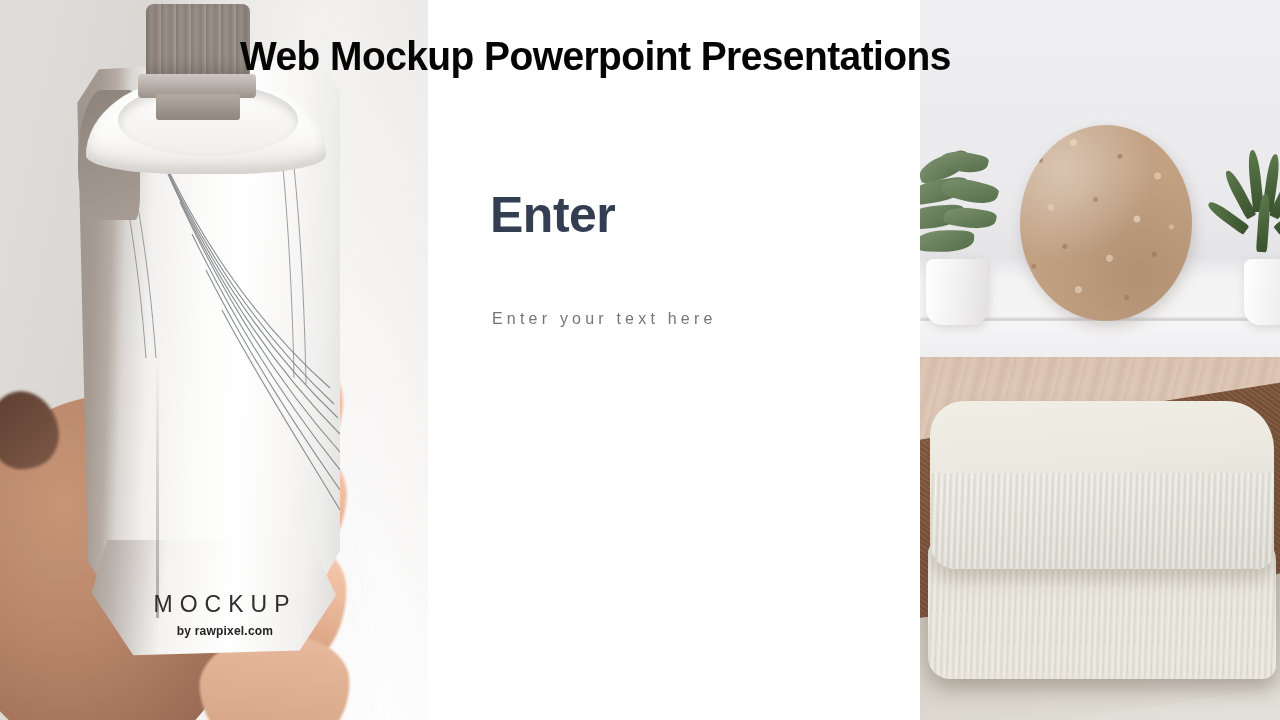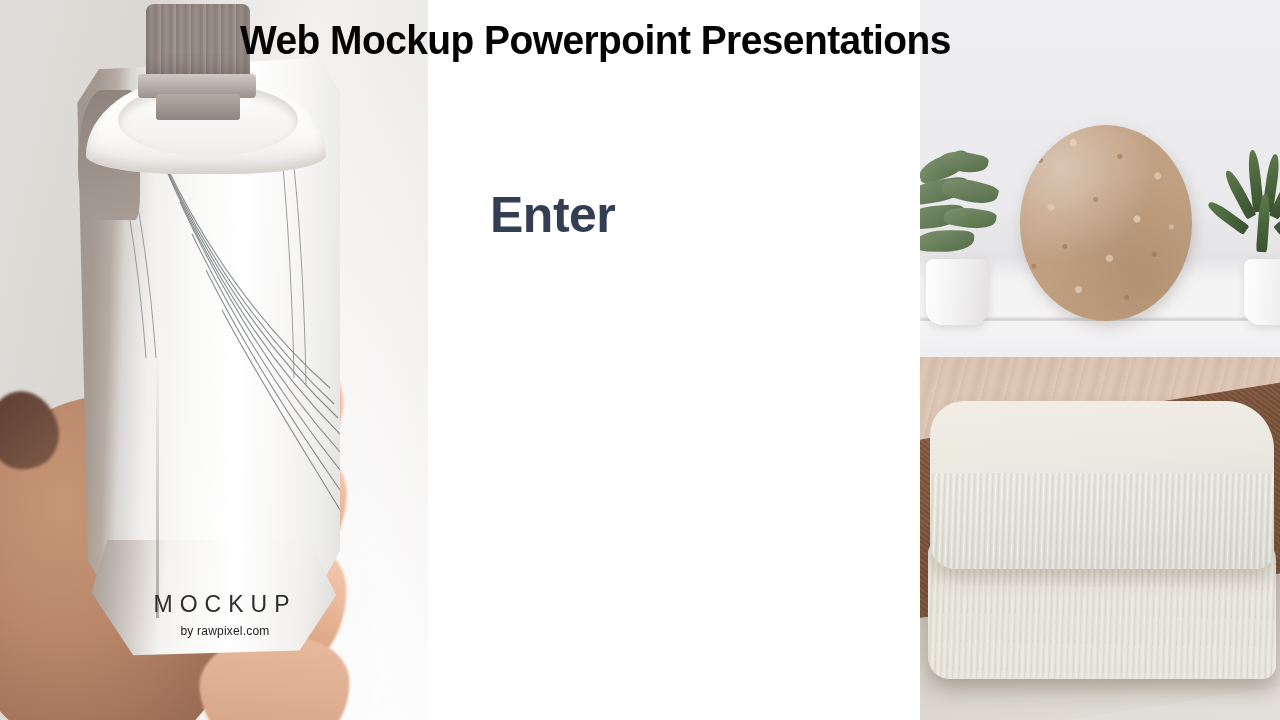--- a/index.html
+++ b/index.html
@@ -184,21 +184,21 @@
     color: #2e2e2e;
     font-family: "Liberation Sans", sans-serif;
     font-weight: 400;
   }
   .carton-mockup-sub {
     position: absolute;
     left: 78px; top: 566px;
     width: 150px;
     text-align: center;
     font-size: 12px;
-    font-weight: normal;
+    font-weight: bold;
     color: #222222;
     letter-spacing: 0.2px;
     font-family: "Liberation Sans", sans-serif;
   }
 
   
   .panel-center {
     position: absolute;
     left: 428px; top: 0;
     width: 492px; height: 720px;
@@ -364,21 +364,21 @@
   .cushion-top-ribs {
     position: absolute;
     left: 0; top: 72px;
     width: 344px; height: 96px;
     background: repeating-linear-gradient(92deg,
       rgba(255,255,255,0.55) 0px, rgba(200,197,186,0.45) 3px, rgba(255,255,255,0.4) 6px);
     border-radius: 0 0 18px 26px;
   }
   .title-overlay {
     position: absolute;
-    left: 0; top: 0;
+    left: 0; top: 16px;
     width: 1280px; height: 504px;
     pointer-events: none;
   }
   .slide-heading {
     position: absolute;
     left: 240px; top: 17px;
     font-size: 41px;
     font-weight: bold;
     color: #050505;
     letter-spacing: -0.6px;
@@ -435,20 +435,21 @@
       <div class="cap-collar"></div>
       <div class="cap-neck"></div>
       <div class="carton-seam"></div>
       <div class="carton-mockup-word">MOCKUP</div>
       <div class="carton-mockup-sub">by rawpixel.com</div>
     </div>
   </div>
 
   <div class="panel-center">
     <div class="title-main">Enter</div>
+    <div class="title-sub">Enter your text here</div>
   </div>
 
   <div class="panel-right">
 
     <div class="photo-cork">
       <div class="shelf-line"></div>
       <div class="shelf-surface"></div>
 
       <div class="cork-disc">
         <div class="cork-speckle"></div>

